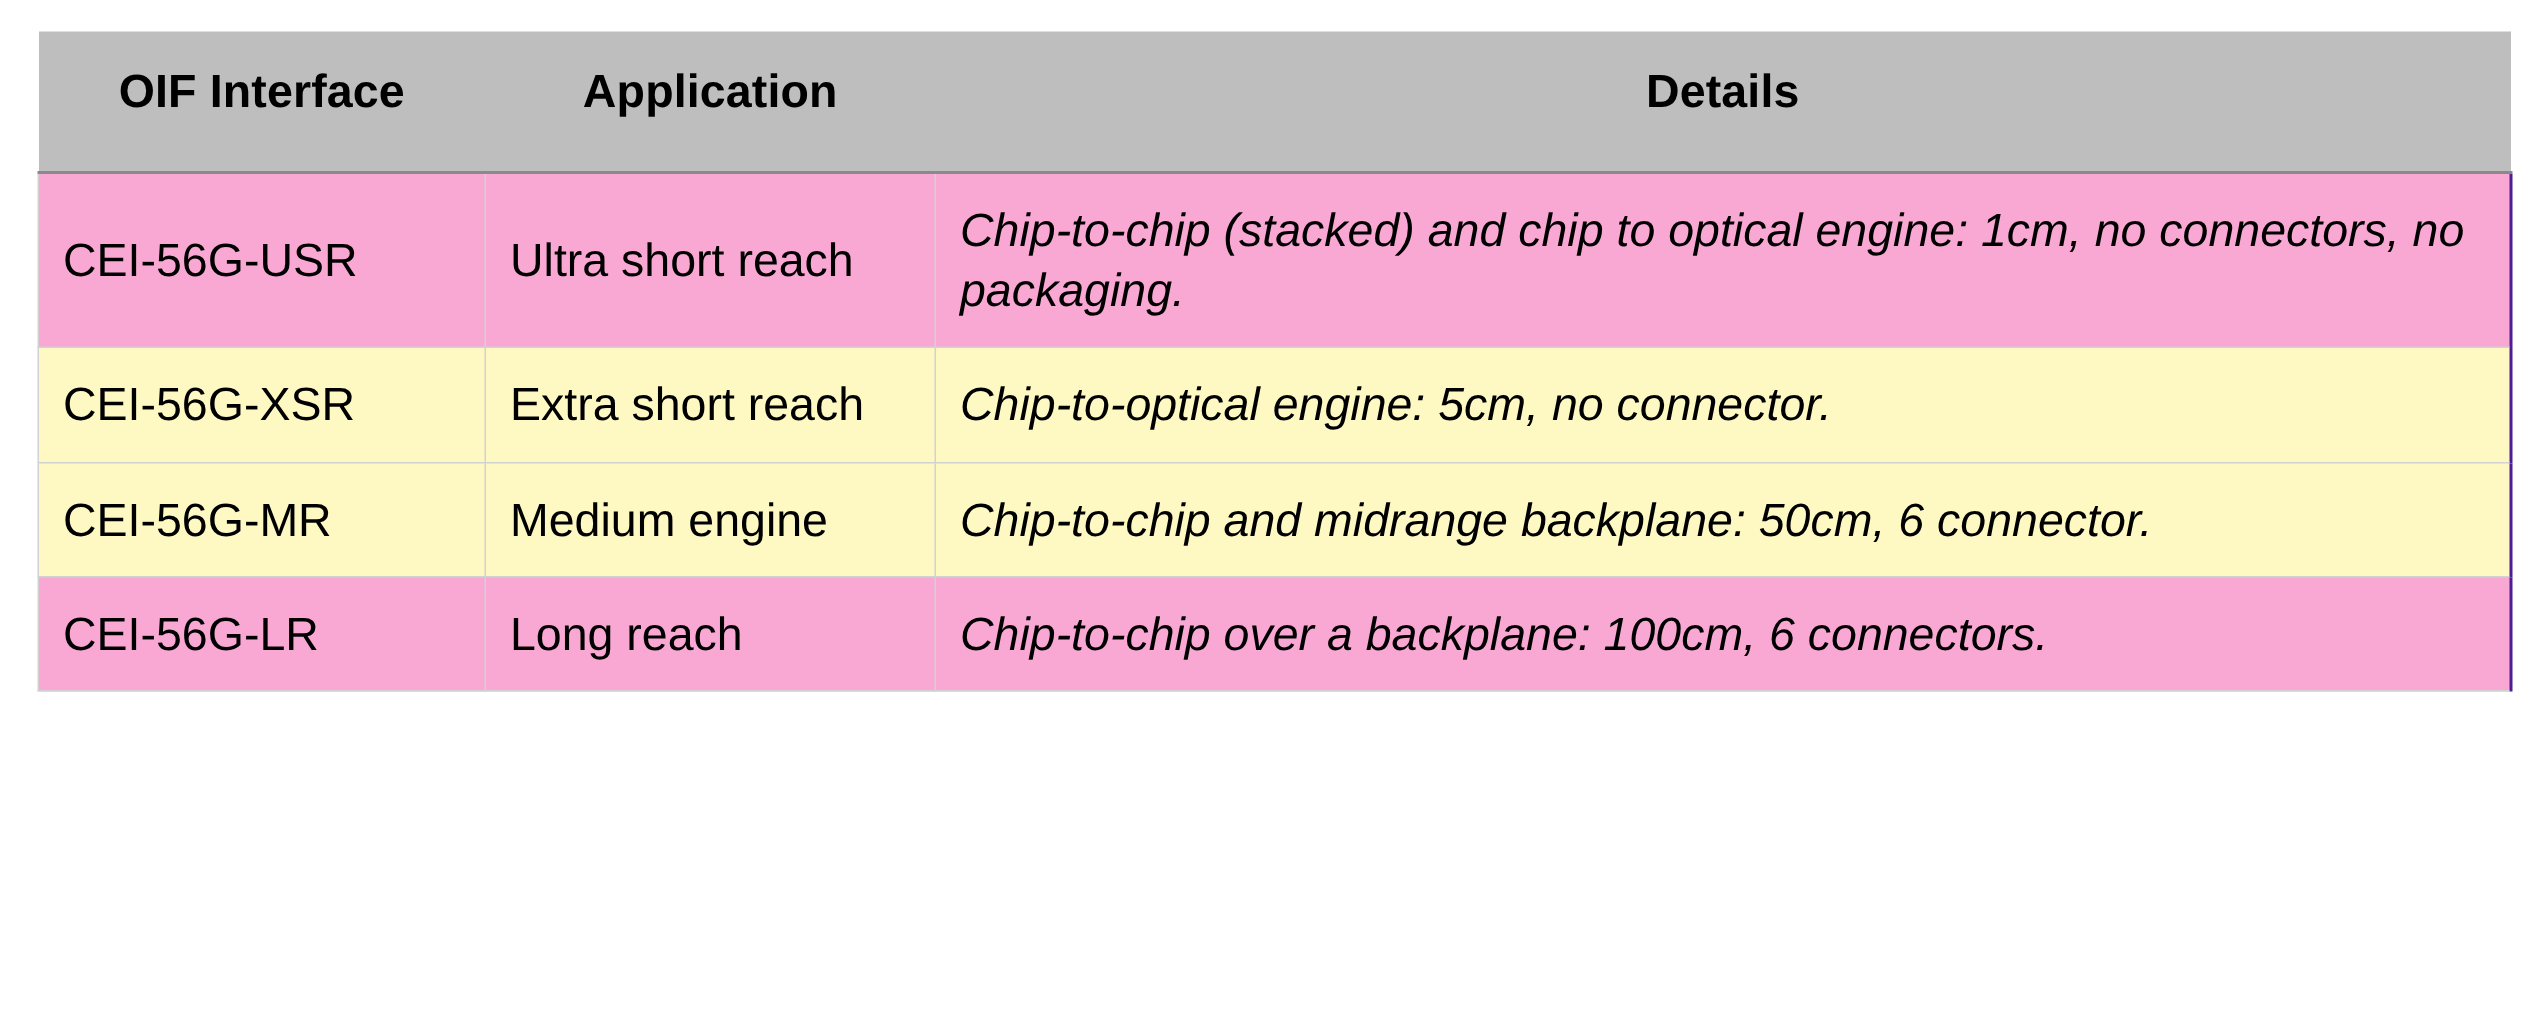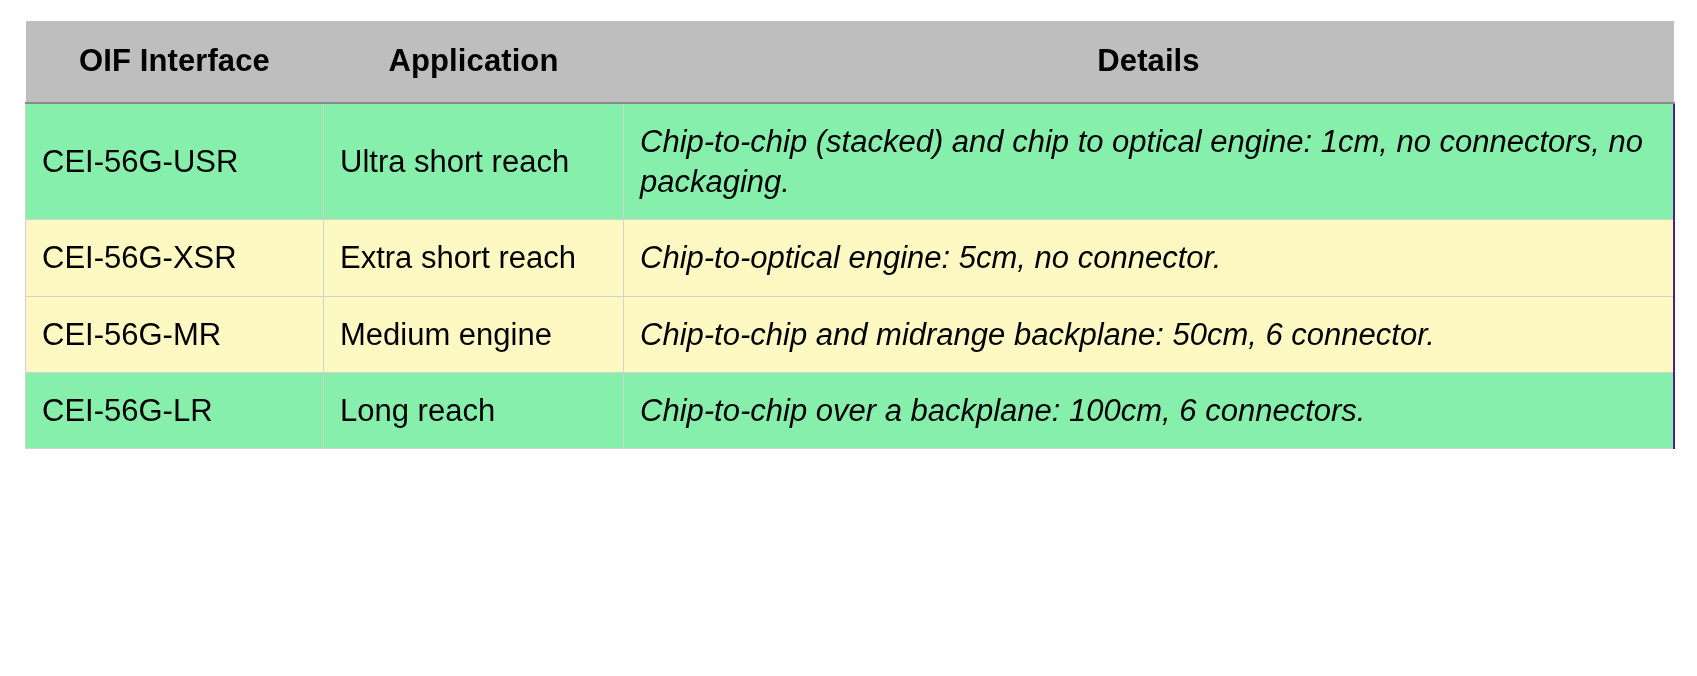--- a/index.html
+++ b/index.html
@@ -35,21 +35,21 @@
 
   thead tr.header-row {
     background: #bebebe;
   }
 
   thead th {
     font-size: 31px;
     font-weight: bold;
     color: #000000;
     text-align: center;
-    padding: 23px 14px 25px 14px;
+    padding: 23px 14px 37px 14px;
     border: none;
     border-bottom: 2px solid #8a8a8a;
     line-height: 1.08;
     letter-spacing: 0.1px;
   }
 
   tbody td {
     font-size: 31px;
     font-weight: normal;
     color: #000000;
@@ -58,21 +58,21 @@
     padding: 18px 16px 18px 16px;
     line-height: 1.27;
     border-right: 1px solid #d2d2d2;
     border-bottom: 1px solid #d2d2d2;
   }
 
   tbody td.cell-details {
     border-right: none;
   }
 
-  tbody tr.row-odd  { background: #86efac; }
+  tbody tr.row-odd  { background: #f9a8d4; }
   tbody tr.row-even { background: #fef9c3; }
 
   tbody tr:last-child td {
     border-bottom: 1px solid #d2d2d2;
   }
 
   
   tbody td.cell-interface {
     border-left: 1px solid #d2d2d2;
   }

